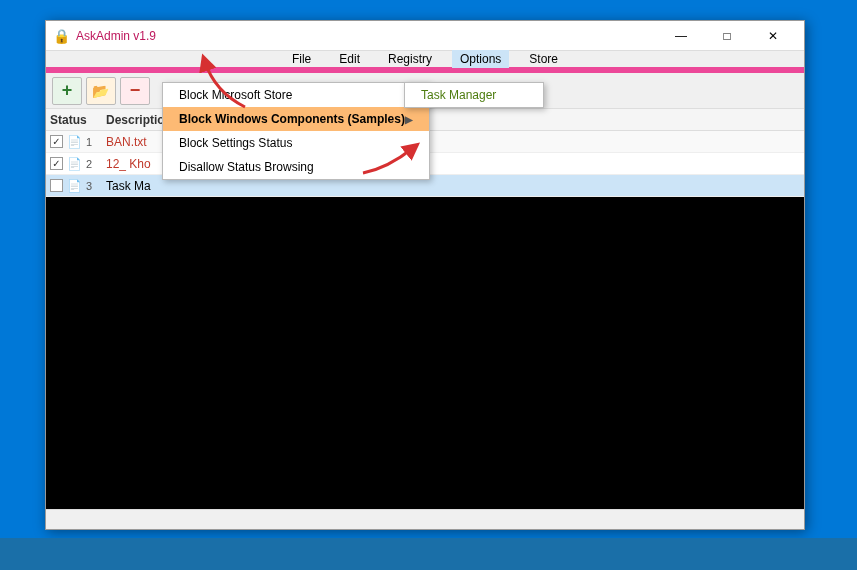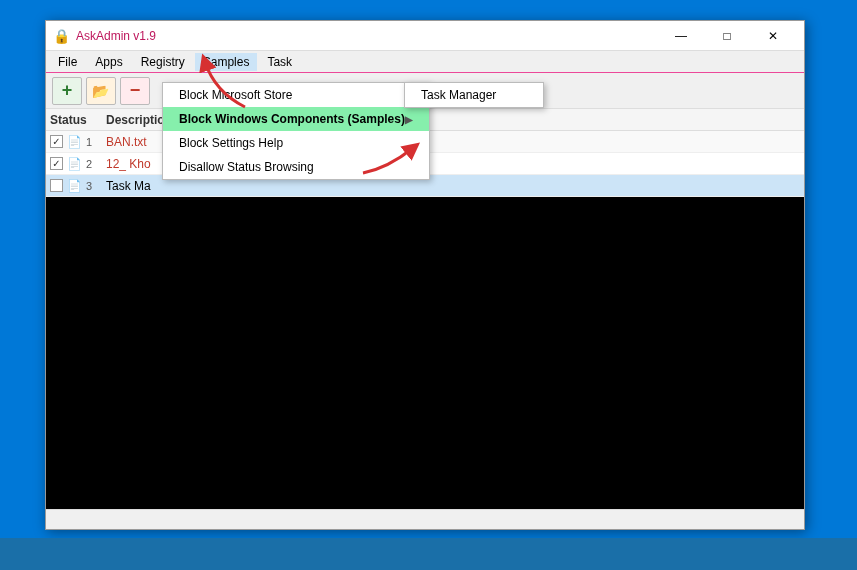--- a/index.html
+++ b/index.html
@@ -80,23 +80,24 @@
       color: #000;
     }
 
     
     .menu-bar {
       background: #f0f0f0;
       height: 22px;
       display: flex;
       align-items: center;
       padding: 0 4px;
-      border-bottom: 1px solid #ec4899;
-      flex-shrink: 0;
-      gap: 2px;
+      border-bottom: 6px solid #ec4899;
+      flex-shrink: 0;
+      gap: 12px;
+      justify-content: center;
     }
     .menu-item {
       padding: 2px 8px;
       cursor: pointer;
       font-size: 12px;
       color: #000;
     }
     .menu-item.active { background: #cce4f7; }
 
     
@@ -191,41 +192,41 @@
     .dropdown-item {
       padding: 5px 16px 5px 16px;
       cursor: pointer;
       font-size: 12px;
       color: #000;
       display: flex;
       align-items: center;
       justify-content: space-between;
       white-space: nowrap;
     }
-    .dropdown-item.active { background: #86efac; font-weight: bold; }
+    .dropdown-item.active { background: #fdba74; font-weight: bold; }
     .dropdown-item .arrow { font-size: 10px; color: #555; }
 
     
     .submenu-container {
       position: absolute;
       top: 82px;
       left: 404px;
       z-index: 101;
     }
     .submenu {
       background: #fff;
       border: 1px solid #bbb;
       box-shadow: 2px 2px 6px rgba(0,0,0,0.25);
       min-width: 140px;
     }
     .submenu-item {
       padding: 5px 16px;
       cursor: pointer;
       font-size: 12px;
-      color: #000000;
+      color: #4d7c0f;
     }
 
     
     .arrow-up-left {
       position: absolute;
       top: 52px;
       left: 195px;
       z-index: 200;
       pointer-events: none;
     }
@@ -260,24 +261,24 @@
     <span class="title-bar-text">AskAdmin v1.9</span>
     <div class="title-bar-controls">
       <button class="title-bar-btn">—</button>
       <button class="title-bar-btn">□</button>
       <button class="title-bar-btn close">✕</button>
     </div>
   </div>
 
   <div class="menu-bar">
     <div class="menu-item">File</div>
-    <div class="menu-item">Apps</div>
+    <div class="menu-item">Edit</div>
     <div class="menu-item">Registry</div>
-    <div class="menu-item active">Samples</div>
-    <div class="menu-item">Task</div>
+    <div class="menu-item active">Options</div>
+    <div class="menu-item">Store</div>
   </div>
 
   <div class="toolbar">
     <div class="toolbar-btn add">
       <span style="color:#2e7d32;font-size:18px;font-weight:bold;">+</span>
     </div>
     <div class="toolbar-btn edit">
       <span style="font-size:14px;">📂</span>
     </div>
     <div class="toolbar-btn delete">
@@ -328,21 +329,21 @@
 <div class="dropdown-container">
   <div class="dropdown">
     <div class="dropdown-item">
       <span>Block Microsoft Store</span>
     </div>
     <div class="dropdown-item active">
       <span>Block Windows Components (Samples)</span>
       <span class="arrow">▶</span>
     </div>
     <div class="dropdown-item">
-      <span>Block Settings Help</span>
+      <span>Block Settings Status</span>
     </div>
     <div class="dropdown-item">
       <span>Disallow Status Browsing</span>
     </div>
   </div>
 </div>
 
 <div class="submenu-container">
   <div class="submenu">
     <div class="submenu-item">Task Manager</div>

